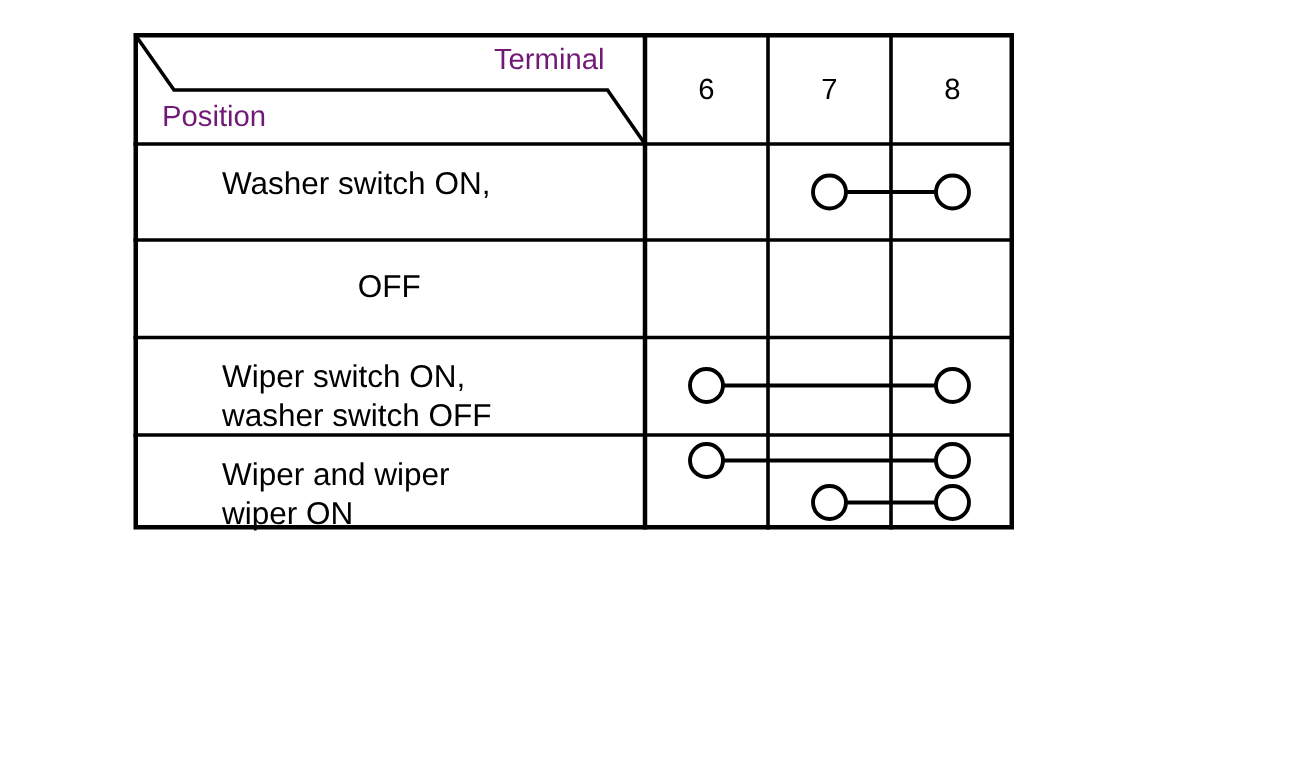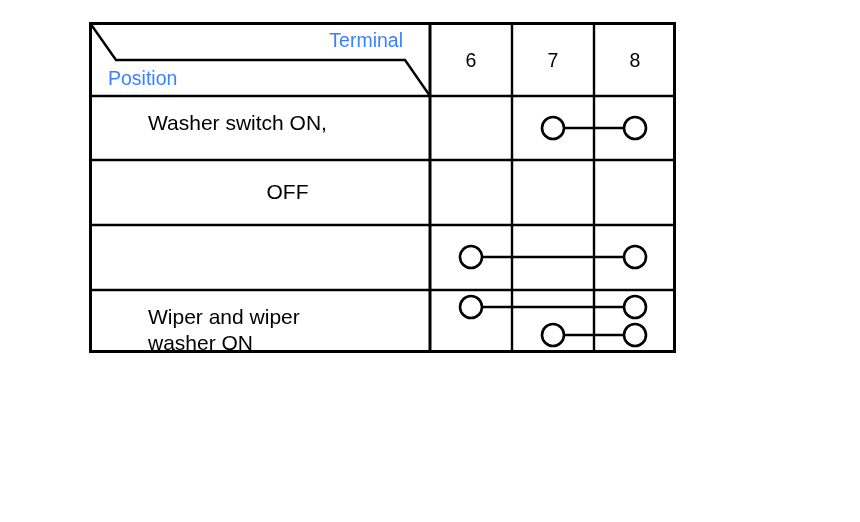--- a/index.html
+++ b/index.html
@@ -32,21 +32,21 @@
     height: 331px;
     overflow: visible;
   }
 
   
   .txt {
     position: absolute;
     font-family: "Liberation Sans", sans-serif;
     font-size: 19.5px;
     line-height: 25px;
-    color: #3b82f6;
+    color: #701a75;
     white-space: pre;
   }
 
   .hdr-terminal {
     left: 0px;
     top: 6px;
     width: 314px;
     text-align: right;
   }
   .hdr-position {
@@ -76,21 +76,21 @@
     font-family: "Liberation Sans", sans-serif;
     text-align: left;
   }
   .pos-label.centered {
     left: 0px;
     width: 341px;
     text-align: center;
   }
   
   .pos-r1 { top: 88px; }
-  .pos-r2 { top: 157px; margin-left: 28px; }
+  .pos-r2 { top: 157px; }
   .pos-r3 { top: 217px; }
   .pos-r4 { top: 282px; }
 </style>
 </head>
 <body>
 
 <div id="continuity-table">
 
   <svg class="table-svg" viewBox="0 0 587 331">
 
@@ -139,19 +139,23 @@
   <div class="term-num c8">8</div>
 
   <div class="pos-label pos-r1">
     <div>Washer switch ON,</div>
   </div>
 
   <div class="pos-label centered pos-r2">
     <div>OFF</div>
   </div>
 
+  <div class="pos-label pos-r3">
+    <div>Wiper switch ON,</div>
+    <div>washer switch OFF</div>
+  </div>
 
   <div class="pos-label pos-r4">
     <div>Wiper and wiper</div>
-    <div>washer ON</div>
+    <div>wiper ON</div>
   </div>
 
 </div>
 
 </body></html>

